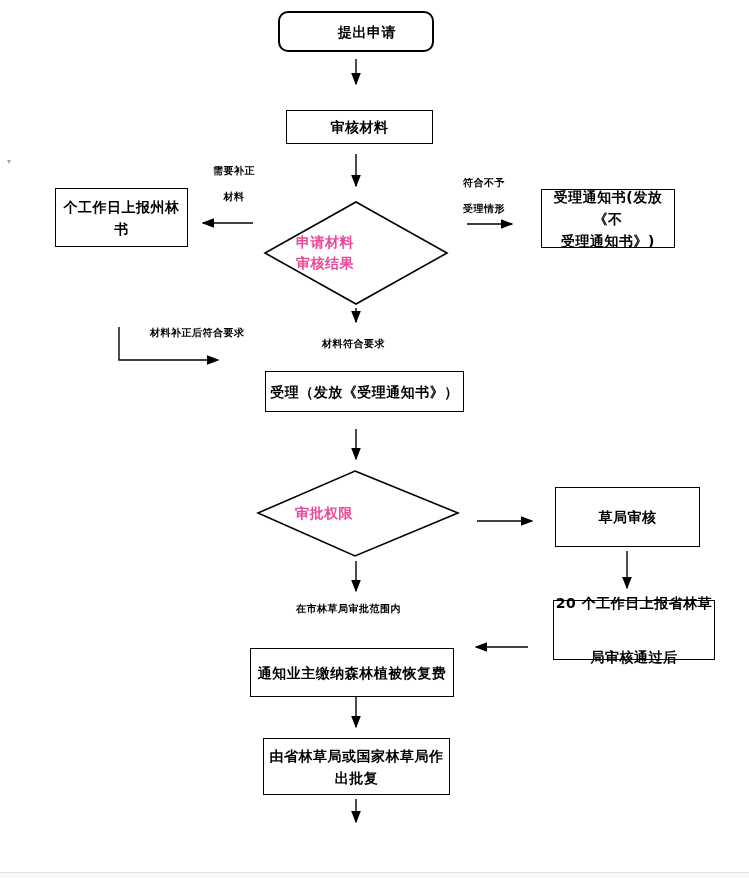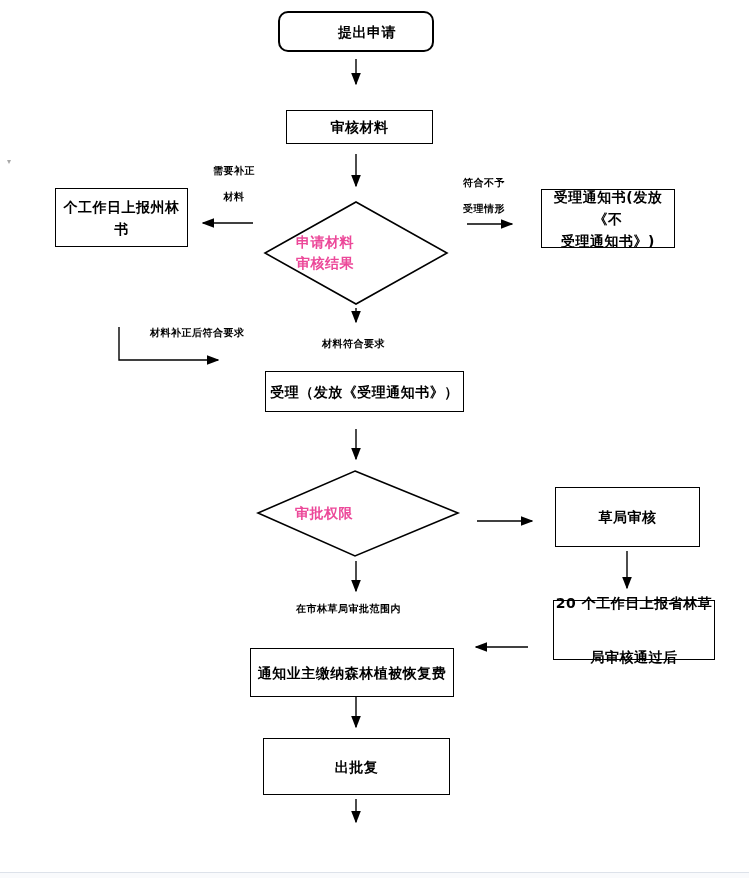--- a/index.html
+++ b/index.html
@@ -142,20 +142,21 @@
     </div>
 
   <div class="node" style="left:553px; top:600px; width:162px; height:60px;gap:32px;">
       <div>20 个工作日上报省林草</div>
       <div>局审核通过后</div>
     </div>
 
   <div class="node" style="left:250px; top:648px; width:204px; height:49px;">通知业主缴纳森林植被恢复费</div>
 
   <div class="node" style="left:263px; top:738px; width:187px; height:57px;">
+      <div>由省林草局或国家林草局作</div>
       <div>出批复</div>
     </div>
 
 
   <div class="edge-label two-line" style="left:202px; top:158px; width:64px;">
       <div>需要补正</div>
       <div>材料</div>
     </div>
 
   <div class="edge-label two-line" style="left:452px; top:158px; width:64px;margin-top:12px;">

